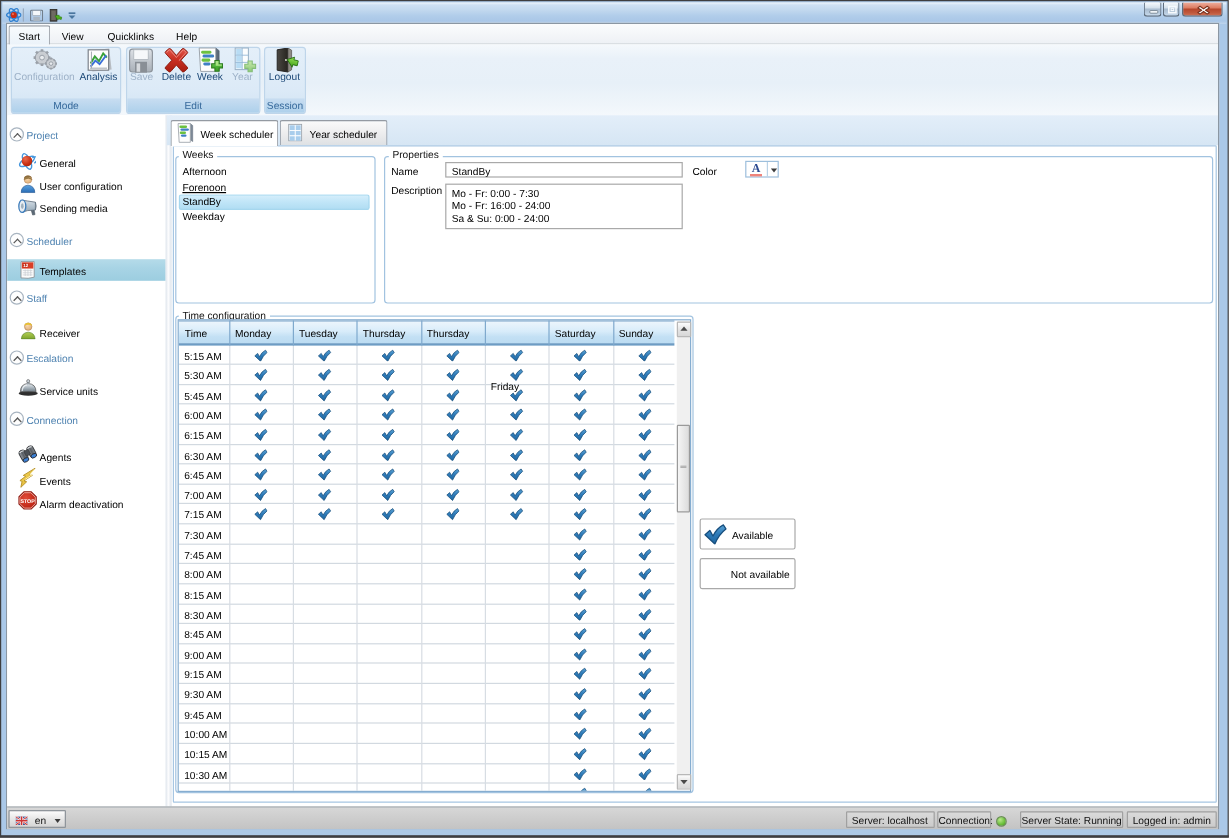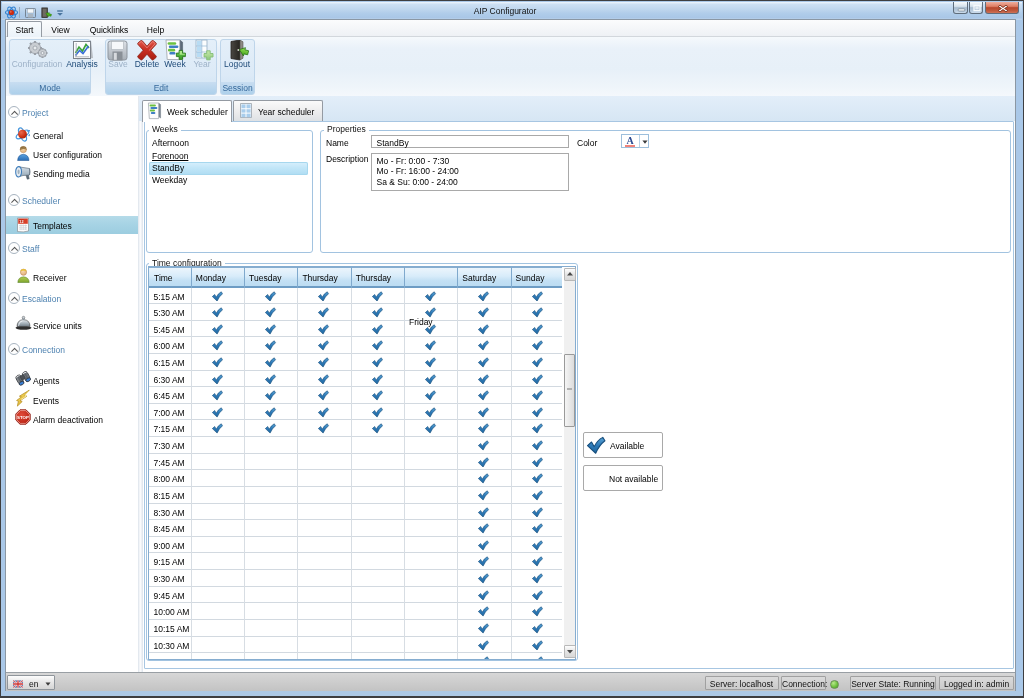--- a/index.html
+++ b/index.html
@@ -68,21 +68,20 @@
 #statusbar { left:6px; top:672px; width:1009px; height:19px; background:linear-gradient(#d7d7d7,#c3c3c3); border-top:1px solid #999fa4; }
 .spanel { position:absolute; height:14px; top:675.5px; border:1px solid #a0a0a0; background:linear-gradient(#dadada,#cbcbcb); font-size:8.5px; color:#111; border-radius:1px; padding:2.5px 0 0 0; text-align:center; white-space:nowrap; }
 #bottomedge { left:2px; top:691px; width:1020px; height:5px; background:#adc9e6; }
 #botdark { left:0px; top:696px; width:1024px; height:2px; background:#3e3e40; }
 </style>
 </head>
 <body>
 <div id="win">
 <div id="glass"></div>
 <div id="titlebar"></div>
-<div id="title-text" style="width:1010px;">AIP Configurator</div>
 
 <svg class="abs" style="left:5px;top:6px;" width="13" height="13" viewBox="0 0 13 13">
   <ellipse cx="6.5" cy="6.5" rx="6" ry="2.5" fill="none" stroke="#3181d1" stroke-width="1.1"></ellipse>
   <ellipse cx="6.5" cy="6.5" rx="6" ry="2.5" fill="none" stroke="#3181d1" stroke-width="1.1" transform="rotate(60 6.5 6.5)"></ellipse>
   <ellipse cx="6.5" cy="6.5" rx="6" ry="2.5" fill="none" stroke="#3181d1" stroke-width="1.1" transform="rotate(-60 6.5 6.5)"></ellipse>
   <circle cx="6.5" cy="6.5" r="2.6" fill="#cc2b12"></circle>
       <circle cx="5.8" cy="5.8" r="0.9" fill="#e66e52"></circle>
 </svg>
 <div class="abs" style="left:19px;top:7px;width:1px;height:11px;background:#98aabf;"></div>
 
@@ -117,21 +116,21 @@
 <div class="winbtn" id="btn-close"><svg width="34" height="12" viewBox="0 0 34 12">
         <path d="M14 3.2 L17 5.4 L20 3.2 L21.8 4.6 L18.6 6.5 L21.8 8.4 L20 9.8 L17 7.6 L14 9.8 L12.2 8.4 L15.4 6.5 L12.2 4.6 Z" fill="#fdfdfd" stroke="#79301c" stroke-width="0.9" stroke-linejoin="round"></path>
       </svg></div>
 <div id="clientbox"></div>
 <div class="abs" id="menubar"></div>
 <div class="abs mtab" id="mtab-start" style="padding-top:3px;">Start</div>
 <div class="abs mtab" style="left:45px;width:31px;">View</div>
 <div class="abs mtab" style="left:85px;width:48px;">Quicklinks</div>
 <div class="abs mtab" style="left:139px;width:33px;">Help</div>
 <div class="abs" id="ribbon"></div>
-<div class="rgroup" style="left:9px;top:39px;width:82px;">
+<div class="rgroup" style="left:9px;top:39px;width:92px;">
       <div class="rgrouplabel">Mode</div>
     </div>
 <div class="rgroup" style="left:105px;top:39px;width:112px;">
       <div class="rgrouplabel">Edit</div>
     </div>
 <div class="rgroup" style="left:220px;top:39px;width:35px;">
       <div class="rgrouplabel">Session</div>
     </div>
 
 <svg class="abs" style="left:26px;top:40px;" width="23" height="20" viewBox="0 0 23 20">

